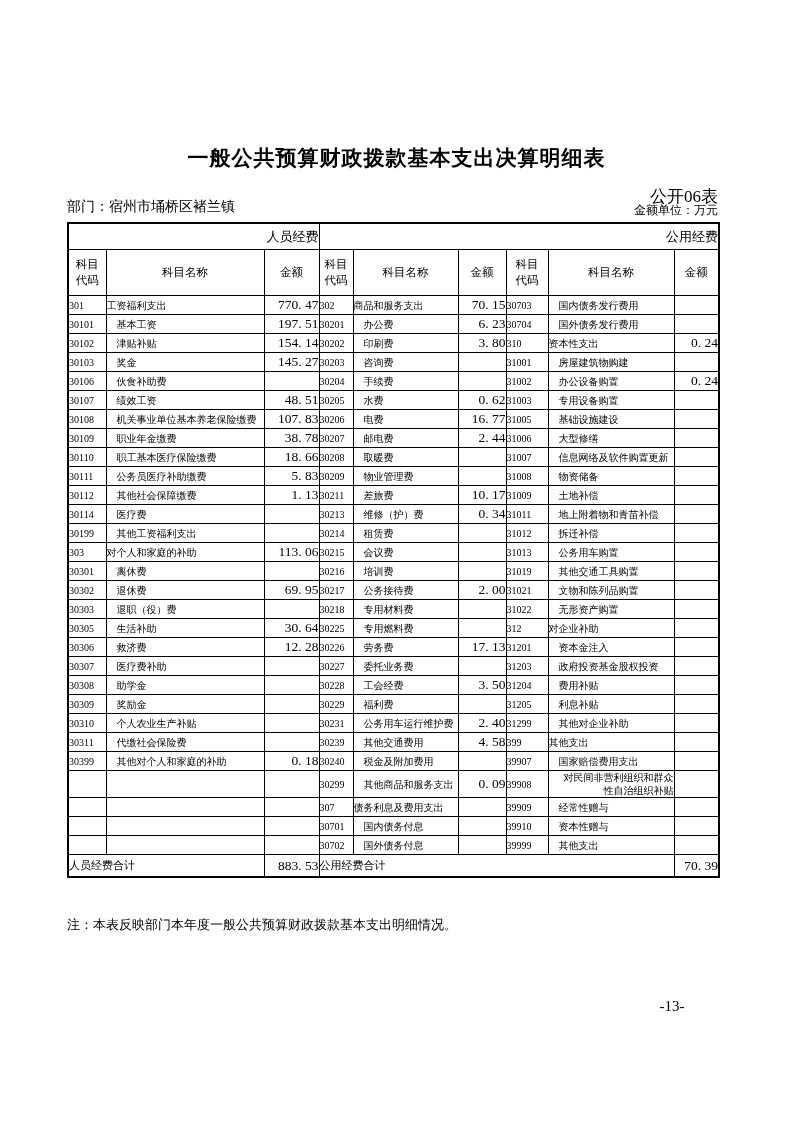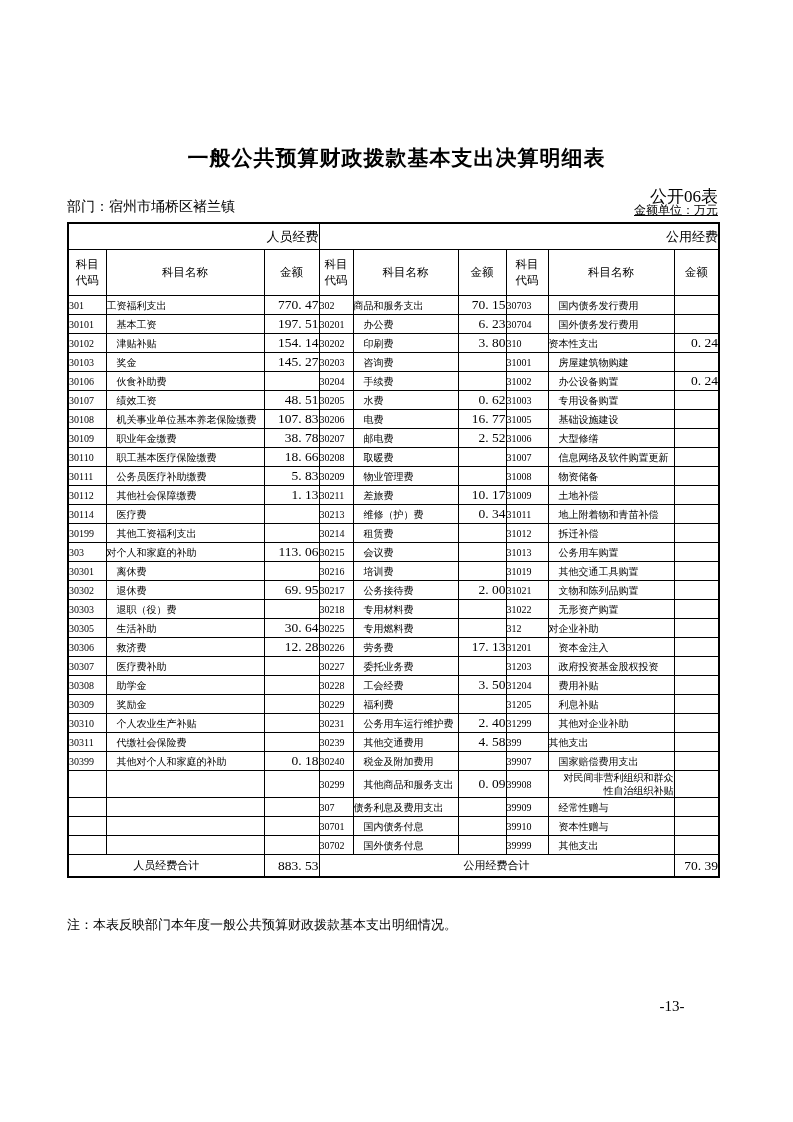--- a/index.html
+++ b/index.html
@@ -10,41 +10,41 @@
     overflow:hidden;
   }
   .title {
     position:absolute; top:144px; left:0; width:100%;
     text-align:center; font-size:21px; font-weight:bold; letter-spacing:1px;
     font-family:"DejaVu Sans","Liberation Sans",sans-serif;
     margin:0;
   }
   .form-no { position:absolute; top:185px; right:75px; font-size:17px; }
   .dept    { position:absolute; top:198px; left:67px; font-size:14px; }
-  .unit    { position:absolute; top:202px; right:75px; font-size:12px;text-decoration:underline; }
+  .unit    { position:absolute; top:202px; right:75px; font-size:12px; }
 
   table.main {
     position:absolute; top:222px; left:67px; width:651px;
     border-collapse:collapse; table-layout:fixed;
     border:2px solid #000;
   }
   table.main th, table.main td {
     border:1px solid #000; padding:0; overflow:hidden;
     vertical-align:middle;
   }
   tr.section-row th { height:25px; font-size:13px; font-weight:normal; text-align:right; }
   tr.colhead-row th { height:45px; font-size:11.5px; font-weight:normal; text-align:center; line-height:1.35; padding:0 4px; }
   tbody td { height:18px; }
   td.code { font-size:10px; text-align:left; padding-left:2px; white-space:nowrap; }
   td.name { font-size:10px; text-align:left; padding-left:2px; padding-right:1px; white-space:nowrap; line-height:13px; }
   td.name.indent { text-indent:10px; }
   td.name.wrap { white-space:normal;text-align:right; }
   td.amt  { font-size:13.5px; text-align:right; padding-right:2px; white-space:nowrap; }
   tfoot td { height:21px; }
-  td.total-label { font-size:11px; text-align:center; }
+  td.total-label { font-size:11px; }
 
   .note   { position:absolute; top:916px; left:67px; font-size:13px; }
   .pageno { position:absolute; top:998px; left:642px; width:60px; text-align:center; font-size:15px; }
 </style>
 </head>
 <body>
 
 <div class="page">
 
   <h1 class="title">一般公共预算财政拨款基本支出决算明细表</h1>
@@ -161,21 +161,21 @@
           <td class="code">31005</td>
           <td class="name indent">基础设施建设</td>
           <td class="amt"></td>
         </tr>
         <tr>
           <td class="code">30109</td>
           <td class="name indent">职业年金缴费</td>
           <td class="amt">38. 78</td>
           <td class="code">30207</td>
           <td class="name indent">邮电费</td>
-          <td class="amt">2. 52</td>
+          <td class="amt">2. 44</td>
           <td class="code">31006</td>
           <td class="name indent">大型修缮</td>
           <td class="amt"></td>
         </tr>
         <tr>
           <td class="code">30110</td>
           <td class="name indent">职工基本医疗保险缴费</td>
           <td class="amt">18. 66</td>
           <td class="code">30208</td>
           <td class="name indent">取暖费</td>

